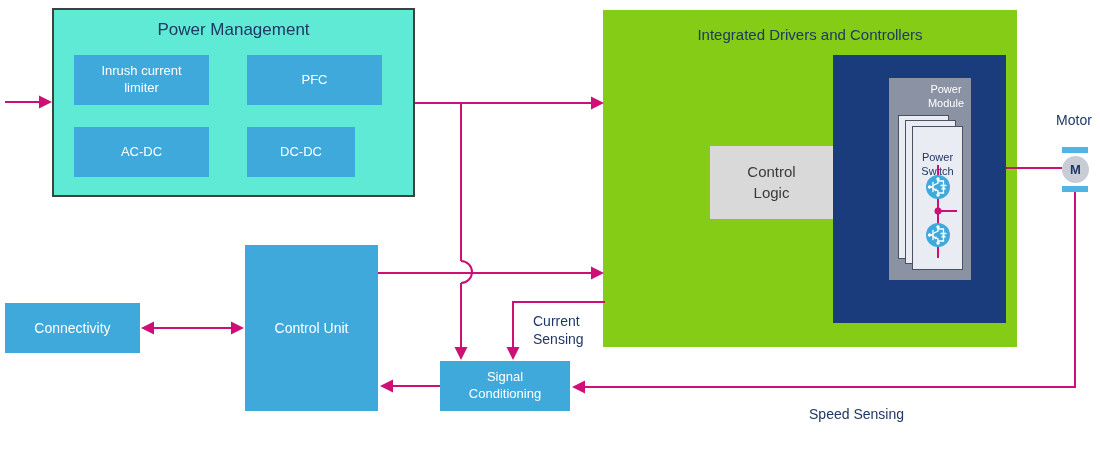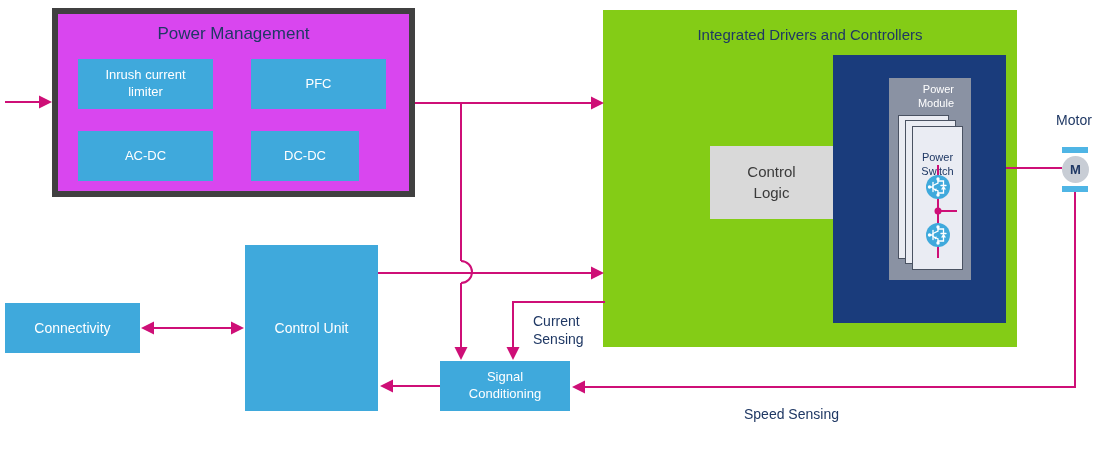--- a/index.html
+++ b/index.html
@@ -8,21 +8,21 @@
     font-family:"Liberation Sans", sans-serif; overflow:hidden;
   }
   .box {
     position:absolute; display:flex; align-items:center; justify-content:center;
     text-align:center; box-sizing:border-box;
   }
   .blue  { background:#3FA9DC; color:#ffffff; font-size:13px; line-height:1.3; }
   .paleblue { background:#B9DDF4; color:#1F3864; font-size:14px; line-height:1.3; }
   .pm-box {
     position:absolute; left:52px; top:8px; width:363px; height:189px;
-    background:#d946ef; border:6px solid #404040; box-sizing:border-box;
+    background:#5eead4; border:2px solid #404040; box-sizing:border-box;
   }
   .pm-title {
     position:absolute; left:0; top:10px; width:100%; text-align:center;
     font-size:17px; color:#1F3864;
   }
   .idc-box {
     position:absolute; left:603px; top:10px; width:414px; height:337px;
     background:#84cc16;
   }
   .idc-title {
@@ -36,21 +36,21 @@
   }
   .dark-box {
     position:absolute; left:230px; top:45px; width:173px; height:268px;
     background:#1A3C7C;
   }
   .module-box {
     position:absolute; left:56px; top:23px; width:82px; height:202px;
     background:#8A92A3;
   }
   .module-label {
-    position:absolute; left:0; top:5px; width:100%; text-align:right;
+    position:absolute; left:16px; top:5px; width:100%; text-align:center;
     color:#ffffff; font-size:11px; line-height:1.25;
   }
   .card {
     position:absolute; width:51px; height:144px; background:#EAECF3;
     border:1.5px solid #4A5262; box-sizing:border-box;
   }
   .switch-label {
     position:absolute; left:0; top:7px; width:100%; text-align:center;
     color:#1F3864; font-size:11px; line-height:1.3;
   }
@@ -126,21 +126,21 @@
   <div class="box blue" style="left:245px;top:245px;width:133px;height:166px;font-size:14px;">
     <span>Control Unit</span>
   </div>
 
 
   <div class="box blue" style="left:440px;top:361px;width:130px;height:50px;">
     <span class="lblspan" style="width:95px;">Signal Conditioning</span>
   </div>
 
   <div class="sense-label" style="left:533px;top:312px;width:70px;text-align:left;">Current Sensing</div>
-  <div class="sense-label" style="left:744px;top:405px;width:160px;text-align:left;">Speed Sensing</div>
+  <div class="sense-label" style="left:744px;top:405px;width:160px;text-align:right;">Speed Sensing</div>
 
   <svg class="overlay" width="1100" height="467" viewBox="0 0 1100 467">
     <defs>
       <g id="igbt-symbol">
         <circle r="12" fill="#3FA9DC"></circle>
         <g stroke="#ffffff" stroke-width="1.3" fill="none" stroke-linecap="round">
           <line x1="-8.5" y1="0" x2="-5" y2="0"></line>
           <line x1="-5" y1="-4.5" x2="-5" y2="4.5"></line>
           <path d="M 0 -8 V -4 L -5 -1.5"></path>
           <path d="M 0 8 V 4 L -5 1.5"></path>

